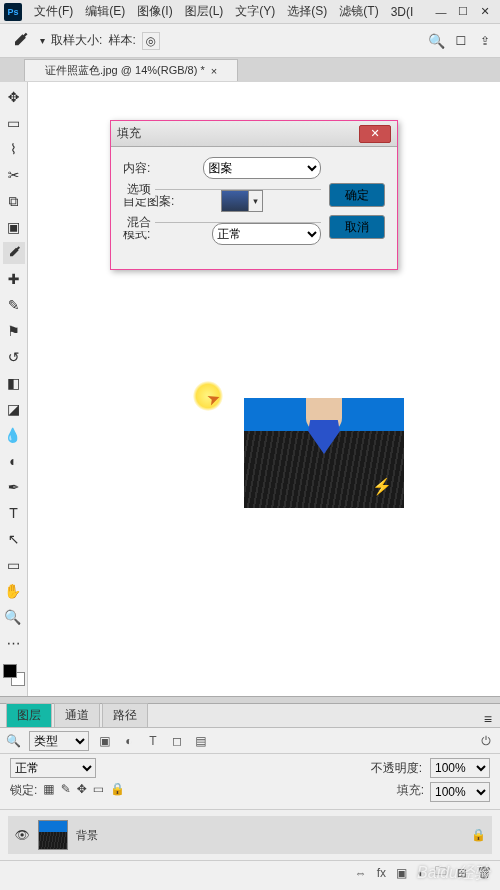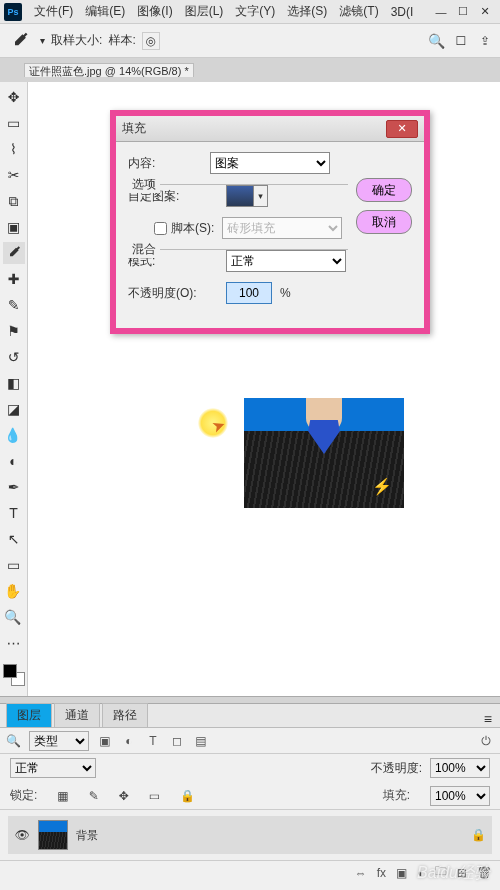--- a/index.html
+++ b/index.html
@@ -16,82 +16,82 @@
   .options-bar { height: 34px; background: #f0f0f0; border-bottom: 1px solid #ccc; display: flex; align-items: center; padding: 0 6px; gap: 6px; }
   .eyedropper-icon { width: 28px; height: 24px; display: flex; align-items: center; justify-content: center; }
   .options-bar label { font-size: 12px; }
   .options-bar select { height: 22px; font-size: 12px; border: 1px solid #aaa; background: #fff; }
   .opt-sample { width: 90px; }
   .opt-layer { width: 130px; }
   .opt-icon { width: 18px; height: 18px; display: inline-flex; align-items: center; justify-content: center; border: 1px solid #ccc; }
 
   
   .tab-bar { height: 24px; background: #d4d4d4; display: flex; align-items: center; padding-left: 24px; }
-  .doc-tab { background: #f0f0f0; height: 14px; padding: 0 4px; display: flex; align-items: center; font-size: 11px; border: 1px solid #bbb; border-bottom: none; flex-direction: column; }
+  .doc-tab { background: #f0f0f0; height: 22px; padding: 0 20px; display: flex; align-items: center; font-size: 11px; border: 1px solid #bbb; border-bottom: none; }
   .doc-tab .close { margin-left: 6px; font-size: 11px; }
 
   
   .main-area { display: flex; height: 614px; }
   .toolbox { width: 28px; background: #f0f0f0; border-right: 1px solid #ccc; display: flex; flex-direction: column; align-items: center; padding-top: 4px; gap: 4px; }
   .tool-btn { width: 22px; height: 22px; display: flex; align-items: center; justify-content: center; font-size: 14px; cursor: default; }
   .tool-btn.active { background: #ddd; }
   .color-swatches { margin-top: 6px; position: relative; width: 22px; height: 22px; }
   .fg-swatch { position: absolute; top: 0; left: 0; width: 14px; height: 14px; background: #000; border: 1px solid #888; }
   .bg-swatch { position: absolute; bottom: 0; right: 0; width: 14px; height: 14px; background: #fff; border: 1px solid #888; }
 
   .canvas-wrap { flex: 1; background: #fff; position: relative; overflow: hidden; }
 
   
-  .dialog { position: absolute; left: 82px; top: 28px; width: 320px; background: #f0f0f0; border: 6px solid #ec4899; box-shadow: 2px 2px 6px rgba(0,0,0,.3); }
+  .dialog { position: absolute; left: 82px; top: 38px; width: 288px; background: #f0f0f0; border: 1px solid #ec4899; box-shadow: 2px 2px 6px rgba(0,0,0,.3); }
   .dlg-title { height: 26px; background: linear-gradient(#ececec,#d8d8d8); display: flex; align-items: center; padding: 0 6px; border-bottom: 1px solid #aaa; }
   .dlg-title .title-text { font-size: 12px; flex: 1; }
   .dlg-title .dlg-close { width: 32px; height: 18px; background: #c94f4f; color: #fff; display: flex; align-items: center; justify-content: center; font-size: 11px; border: 1px solid #a33; border-radius: 2px; }
   .dlg-body { padding: 10px 12px 14px; font-size: 12px; }
   .row { display: flex; align-items: center; margin-bottom: 10px; }
   .row .lbl { width: 76px; text-align: left; margin-right: 6px; }
   .row select, .row input[type=text] { height: 22px; border: 1px solid #888; background: #fff; font-size: 12px; }
-  .sel-wide { width: 120px; }
+  .sel-wide { width: 120px; border-radius: 10px; }
   .inp-opacity { width: 46px; text-align: center; background: #d0e7ff !important; border: 1px solid #3a7ebf !important; }
   .fieldset { border-top: 1px solid #bbb; margin: 4px 0 8px; position: relative; }
   .fieldset .legend { position: absolute; top: -9px; left: 0; background: #f0f0f0; padding: 0 4px; font-size: 12px; }
   .pattern-thumb { width: 28px; height: 22px; background: linear-gradient(0deg,#2a3a55,#3d5fa3); display: inline-block; border: 1px solid #888; vertical-align: middle; }
   .pattern-arrow { display:inline-block; width:14px; height:22px; border:1px solid #888; border-left:none; text-align:center; line-height:20px; vertical-align:middle; font-size:9px;}
   .disabled { color: #999; }
   .dlg-btns { position: absolute; right: 12px; top: 36px; width: 56px; display: flex; flex-direction: column; gap: 8px; }
-  .dlg-btn { height: 24px; border: 1px solid #888; background: #f0abfc; border-radius: 11px; font-size: 12px; }
+  .dlg-btn { height: 24px; border: 1px solid #888; background: #0369a1; border-radius: 3px; font-size: 12px; }
 
   .cursor-highlight { position: absolute; left: 70px; top: 158px; width: 30px; height: 30px; border-radius: 50%; background: radial-gradient(#fff27a 10%, #ffe14a 55%, rgba(255,225,74,0) 72%); }
   .cursor-arrow { position: absolute; left: 84px; top: 166px; font-size: 16px; color: #d66a1f; transform: rotate(-20deg); }
 
   
   .photo { position: absolute; left: 216px; top: 316px; width: 160px; height: 110px; background: #0b74d6; overflow: hidden; }
   .suit { position:absolute; left:0; bottom:0; width:100%; height:70%; background: repeating-linear-gradient(100deg,#1a1a1a 0 4px,#2e2e2e 4px 6px); clip-path: polygon(0 0, 40% 0, 50% 30%, 60% 0, 100% 0, 100% 100%, 0 100%); }
   .neck { position:absolute; left:50%; top:0; width:36px; height:34px; margin-left:-18px; background:#e8c7a6; border-radius: 0 0 14px 14px; }
   .shirt { position:absolute; left:50%; top:22px; width:46px; height:50px; margin-left:-23px; background:#2952c9; clip-path: polygon(20% 0, 80% 0, 100% 100%, 0 100%); }
   .bolt { position:absolute; right:12px; bottom:12px; color:#ffcc33; font-size:16px; }
 
   
   .hotkey-box { position: absolute; left: 125px; top: 445px; width: 244px; height: 60px; background: #121212; border: 2px solid #35d8d0; border-radius: 4px; display: flex; align-items: center; justify-content: center; gap: 14px; }
   .key { background: #fff; color: #000; font-size: 22px; padding: 6px 14px; border-radius: 3px; }
   .plus { color: #fff; font-size: 24px; }
 
   
   .bottom-divider { height: 8px; background: #d4d4d4; border-top: 1px solid #aaa; border-bottom: 1px solid #aaa; }
   .panel-tabs { height: 24px; background: #e8e8e8; display: flex; align-items: flex-end; padding-left: 6px; gap: 2px; border-bottom: 1px solid #bbb; }
   .ptab { padding: 3px 10px; font-size: 12px; background: #dcdcdc; border: 1px solid #bbb; border-bottom: none; }
-  .ptab.active { background: #0ea5e9; }
+  .ptab.active { background: #14b8a6; }
   .panel-tabs .menu { margin-left: auto; padding: 0 8px; font-size: 14px; }
 
   .panel-icons { height: 26px; border-bottom: 1px solid #ccc; display: flex; align-items: center; padding: 0 6px; gap: 8px; color: #555; }
   .panel-icons .icon { width: 16px; height: 16px; display: inline-flex; align-items: center; justify-content: center; font-size: 12px; }
 
   .panel-row { height: 28px; display: flex; align-items: center; padding: 0 10px; gap: 8px; }
   .small-select { height: 20px; width: 86px; border: 1px solid #aaa; font-size: 12px; }
   .pct-select { height: 20px; width: 60px; border: 1px solid #aaa; font-size: 12px; }
-  .lock-row { height: 28px; display: flex; align-items: center; padding: 0 10px; gap: 20px; border-bottom: 1px solid #ccc; color: #444; }
+  .lock-row { height: 28px; display: flex; padding: 0 10px; gap: 6px; border-bottom: 1px solid #ccc; color: #444; }
   .lock-row .icon { font-size: 12px; }
 
   .layers-list { background: #efefef; height: 50px; padding: 6px 8px; }
   .layer-item { height: 38px; background: #dcdcdc; display: flex; align-items: center; padding: 0 6px; gap: 8px; }
   .vis-eye { width: 16px; text-align: center; }
   .layer-thumb { width: 30px; height: 30px; background:#0b74d6; border: 1px solid #888; position:relative; overflow:hidden;}
   .layer-thumb::after{content:"";position:absolute;bottom:0;left:0;right:0;height:60%;background:repeating-linear-gradient(100deg,#1a1a1a 0 2px,#2e2e2e 2px 3px);}
   .layer-name { flex: 1; font-size: 11px; }
   .lock-icon { font-size: 12px; }
 
@@ -201,40 +201,30 @@
           <select class="sel-wide"><option>图案</option></select>
         </div>
 
         <div class="fieldset">
           <span class="legend">选项</span>
           <div class="row">
             <span class="lbl" style="width:92px">自定图案:</span>
             <span class="pattern-thumb"></span>
               <span class="pattern-arrow">▾</span>
           </div>
-          <div class="row">
-            <input type="checkbox" style="margin-left: 26px; margin-right: 4px;">
-            <span>脚本(S):</span>
-            <select class="sel-wide disabled" disabled="" style="margin-left:8px;color:#999"><option>砖形填充</option></select>
-          </div>
         </div>
 
         <div class="fieldset" style="position:relative">
           <span class="legend">混合</span>
           <div class="cursor-highlight"></div>
           <div class="cursor-arrow">➤</div>
           <div class="row">
             <span class="lbl" style="width:92px">模式:</span>
             <select class="sel-wide"><option>正常</option></select>
           </div>
-          <div class="row">
-            <span class="lbl" style="width:92px">不透明度(O):</span>
-            <input type="text" class="inp-opacity" value="100" style="">
-            <span style="margin-left:8px">%</span>
-          </div>
         </div>
       </div>
     </div>
 
 
   </div>
 </div>
 
 <div class="bottom-divider"></div>
 <div class="panel-tabs">

